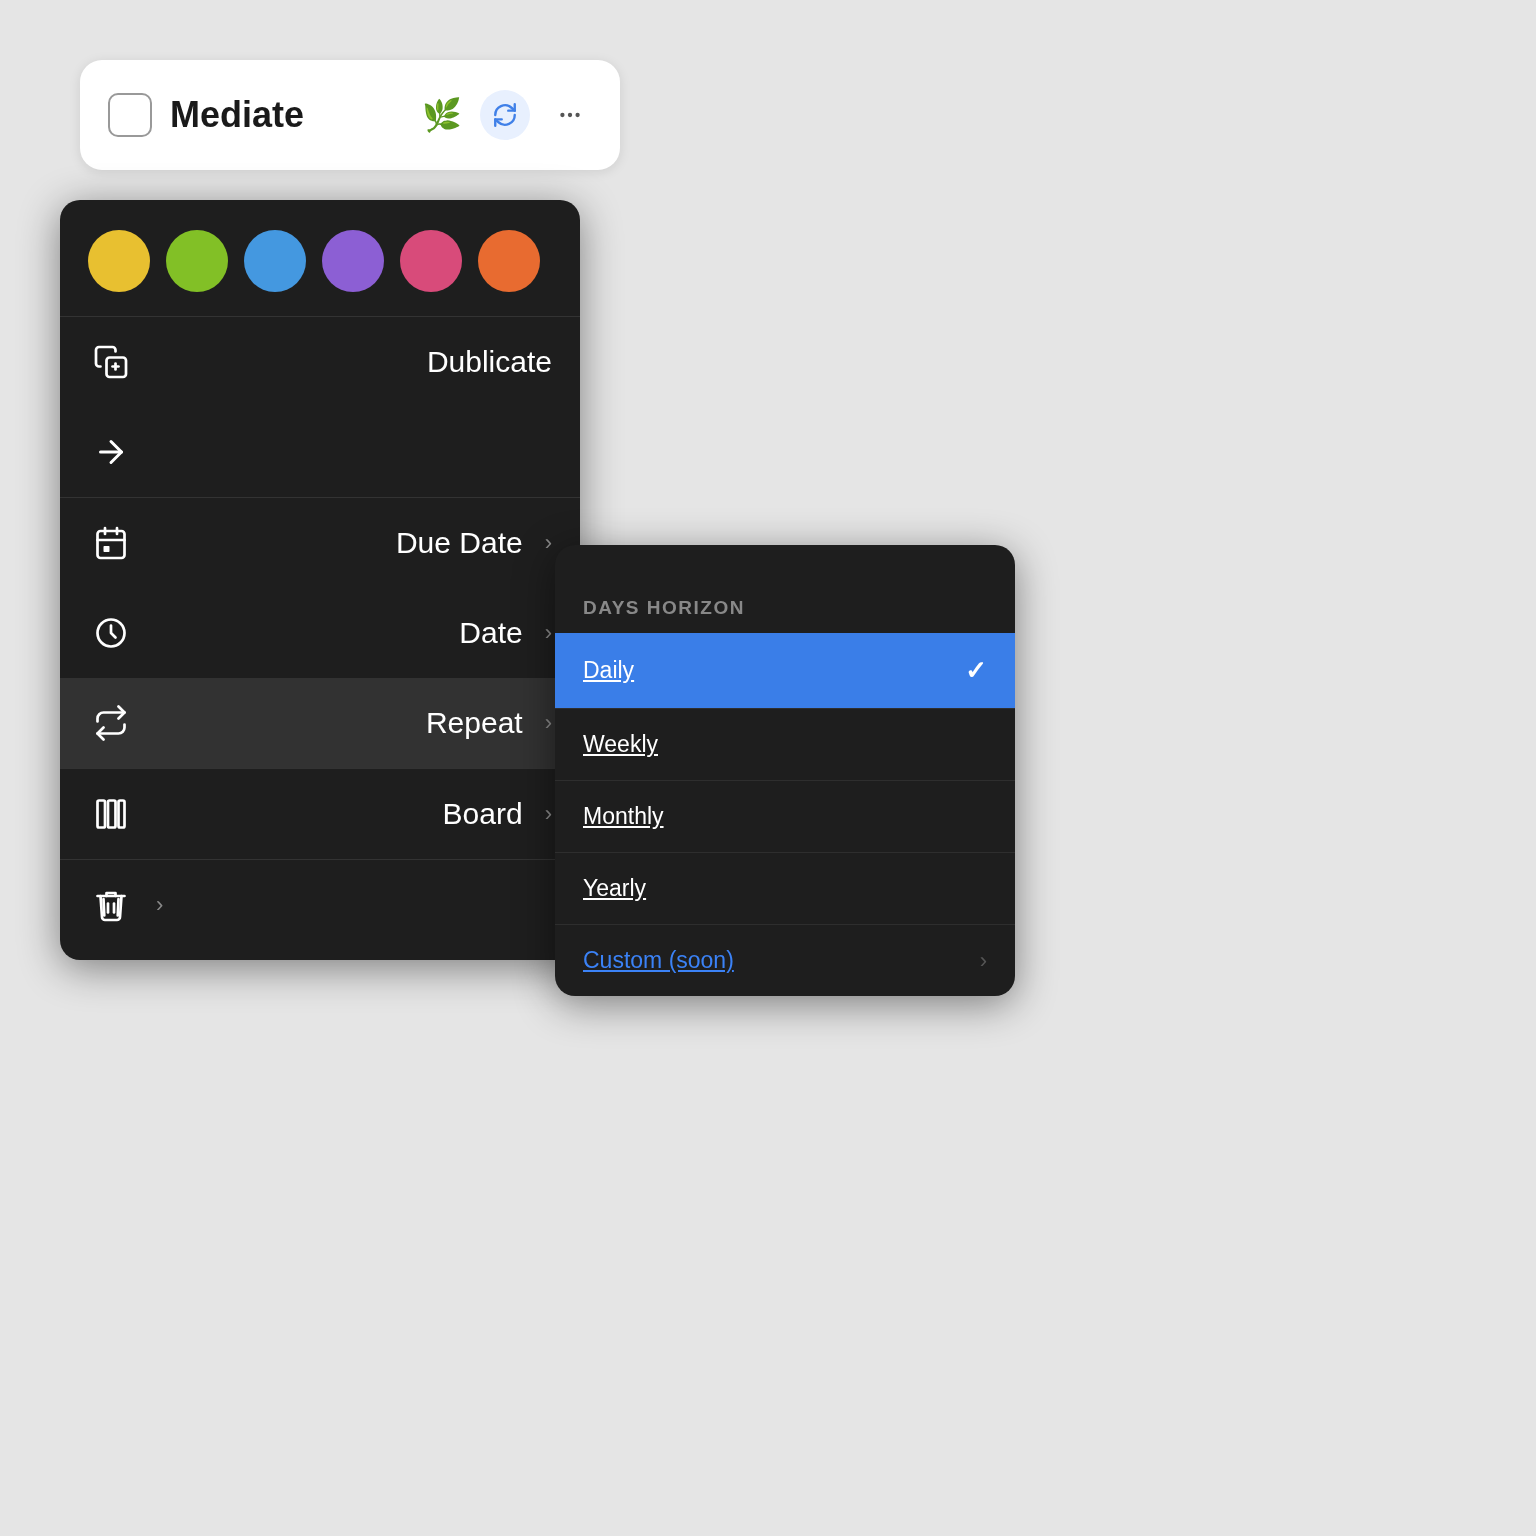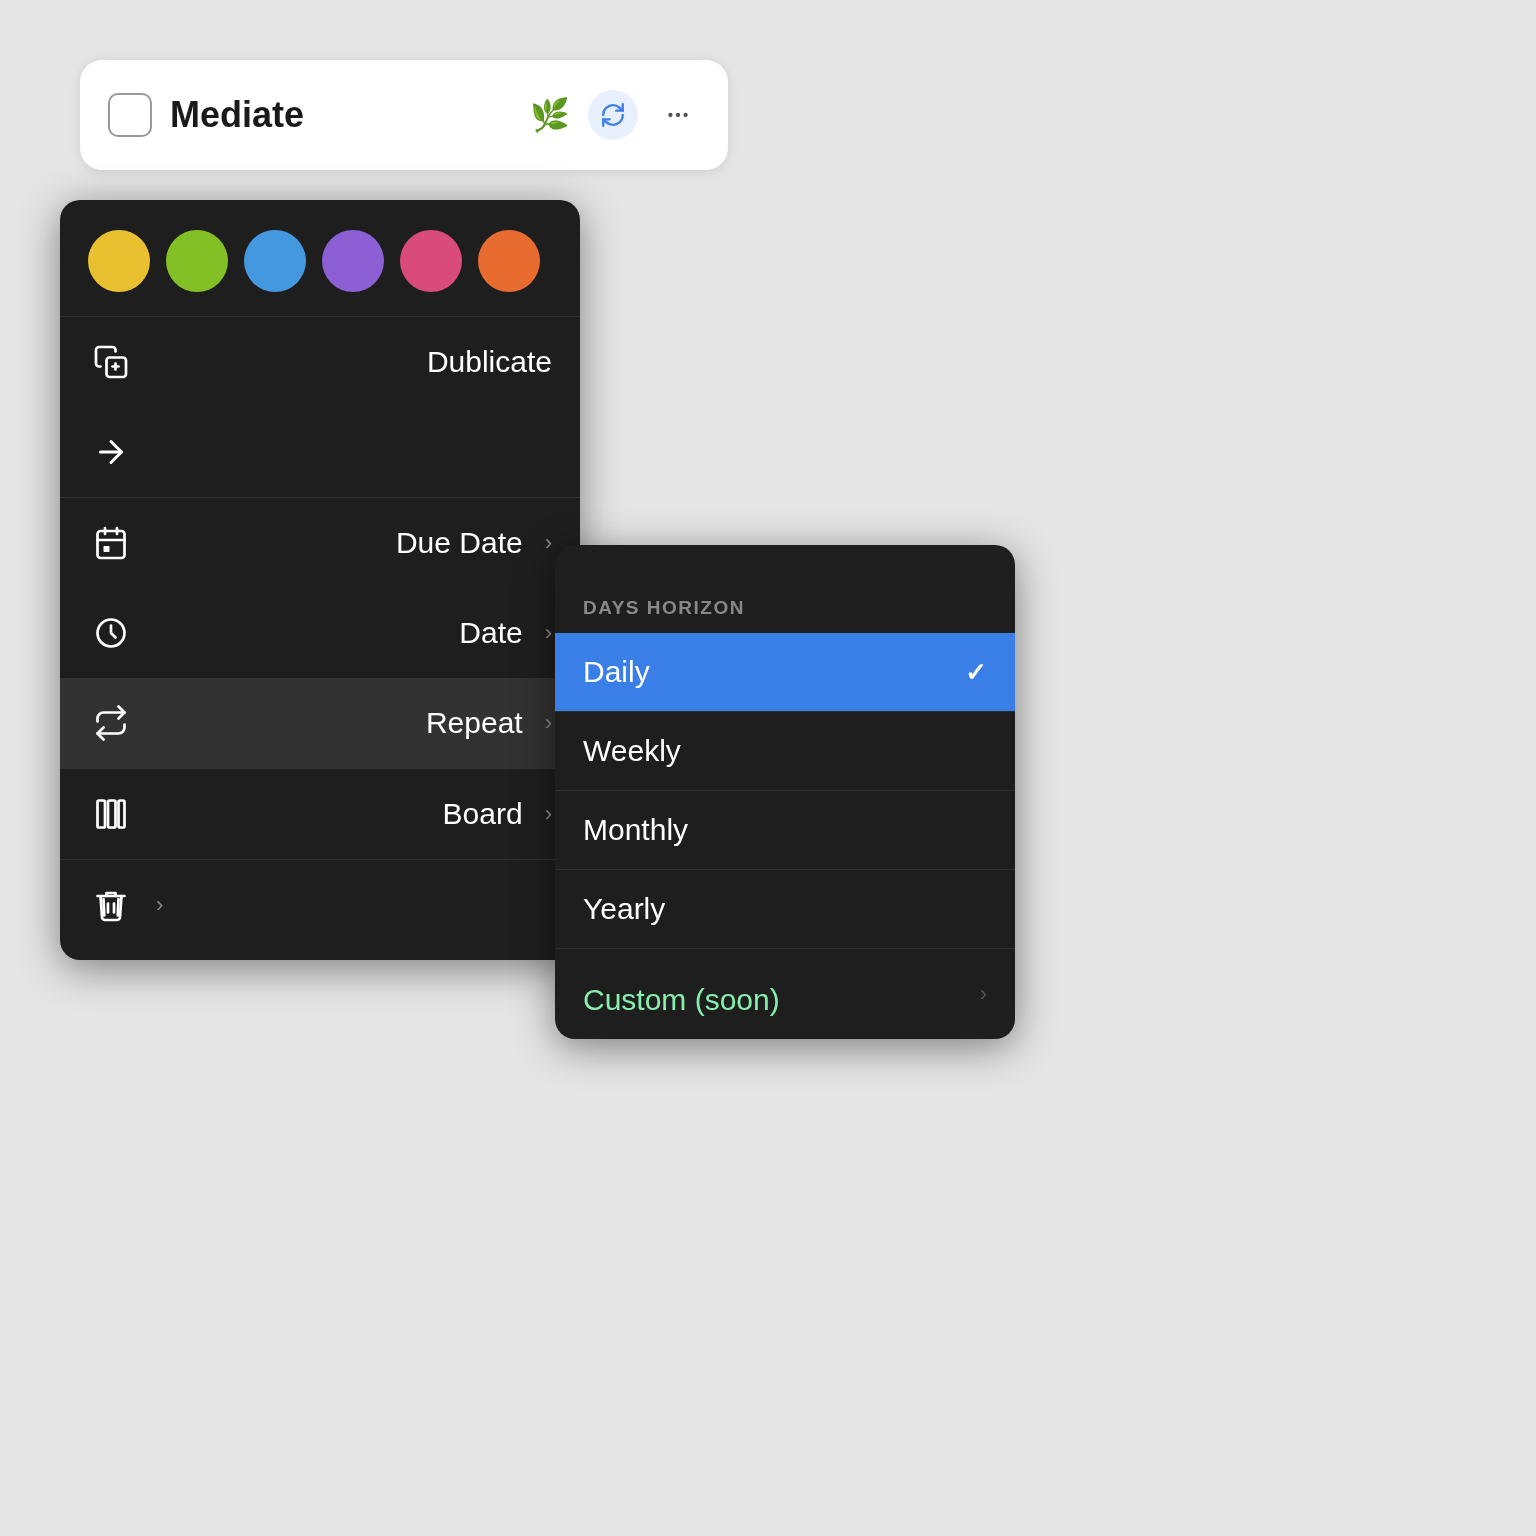--- a/index.html
+++ b/index.html
@@ -11,21 +11,21 @@
       font-family: -apple-system, BlinkMacSystemFont, 'SF Pro Display', 'Helvetica Neue', sans-serif;
       position: relative;
       overflow: hidden;
     }
 
     
     .task-bar {
       position: absolute;
       top: 60px;
       left: 80px;
-      width: 648px;
+      width: 540px;
       height: 110px;
       background: #ffffff;
       border-radius: 22px;
       display: flex;
       align-items: center;
       padding: 0 28px;
       gap: 18px;
       box-shadow: 0 2px 12px rgba(0,0,0,0.10);
     }
 
@@ -185,29 +185,29 @@
       cursor: pointer;
       position: relative;
     }
 
     .submenu-item.selected {
       background: #3a7ee8;
       border-radius: 0;
     }
 
     .submenu-item-label {
-      font-size: 30px;
+      font-size: 23px;
       font-weight: 500;
       color: #ffffff;
       flex: 1;
+      text-decoration: underline;
     }
 
     .submenu-item.disabled .submenu-item-label {
-      color: #86efac;
-      margin-top: 12px;
+      color: #3b82f6;
     }
 
     .submenu-item-check {
       color: #ffffff;
       font-size: 26px;
       font-weight: 700;
     }
 
     .submenu-item-chevron {
       color: #555;

